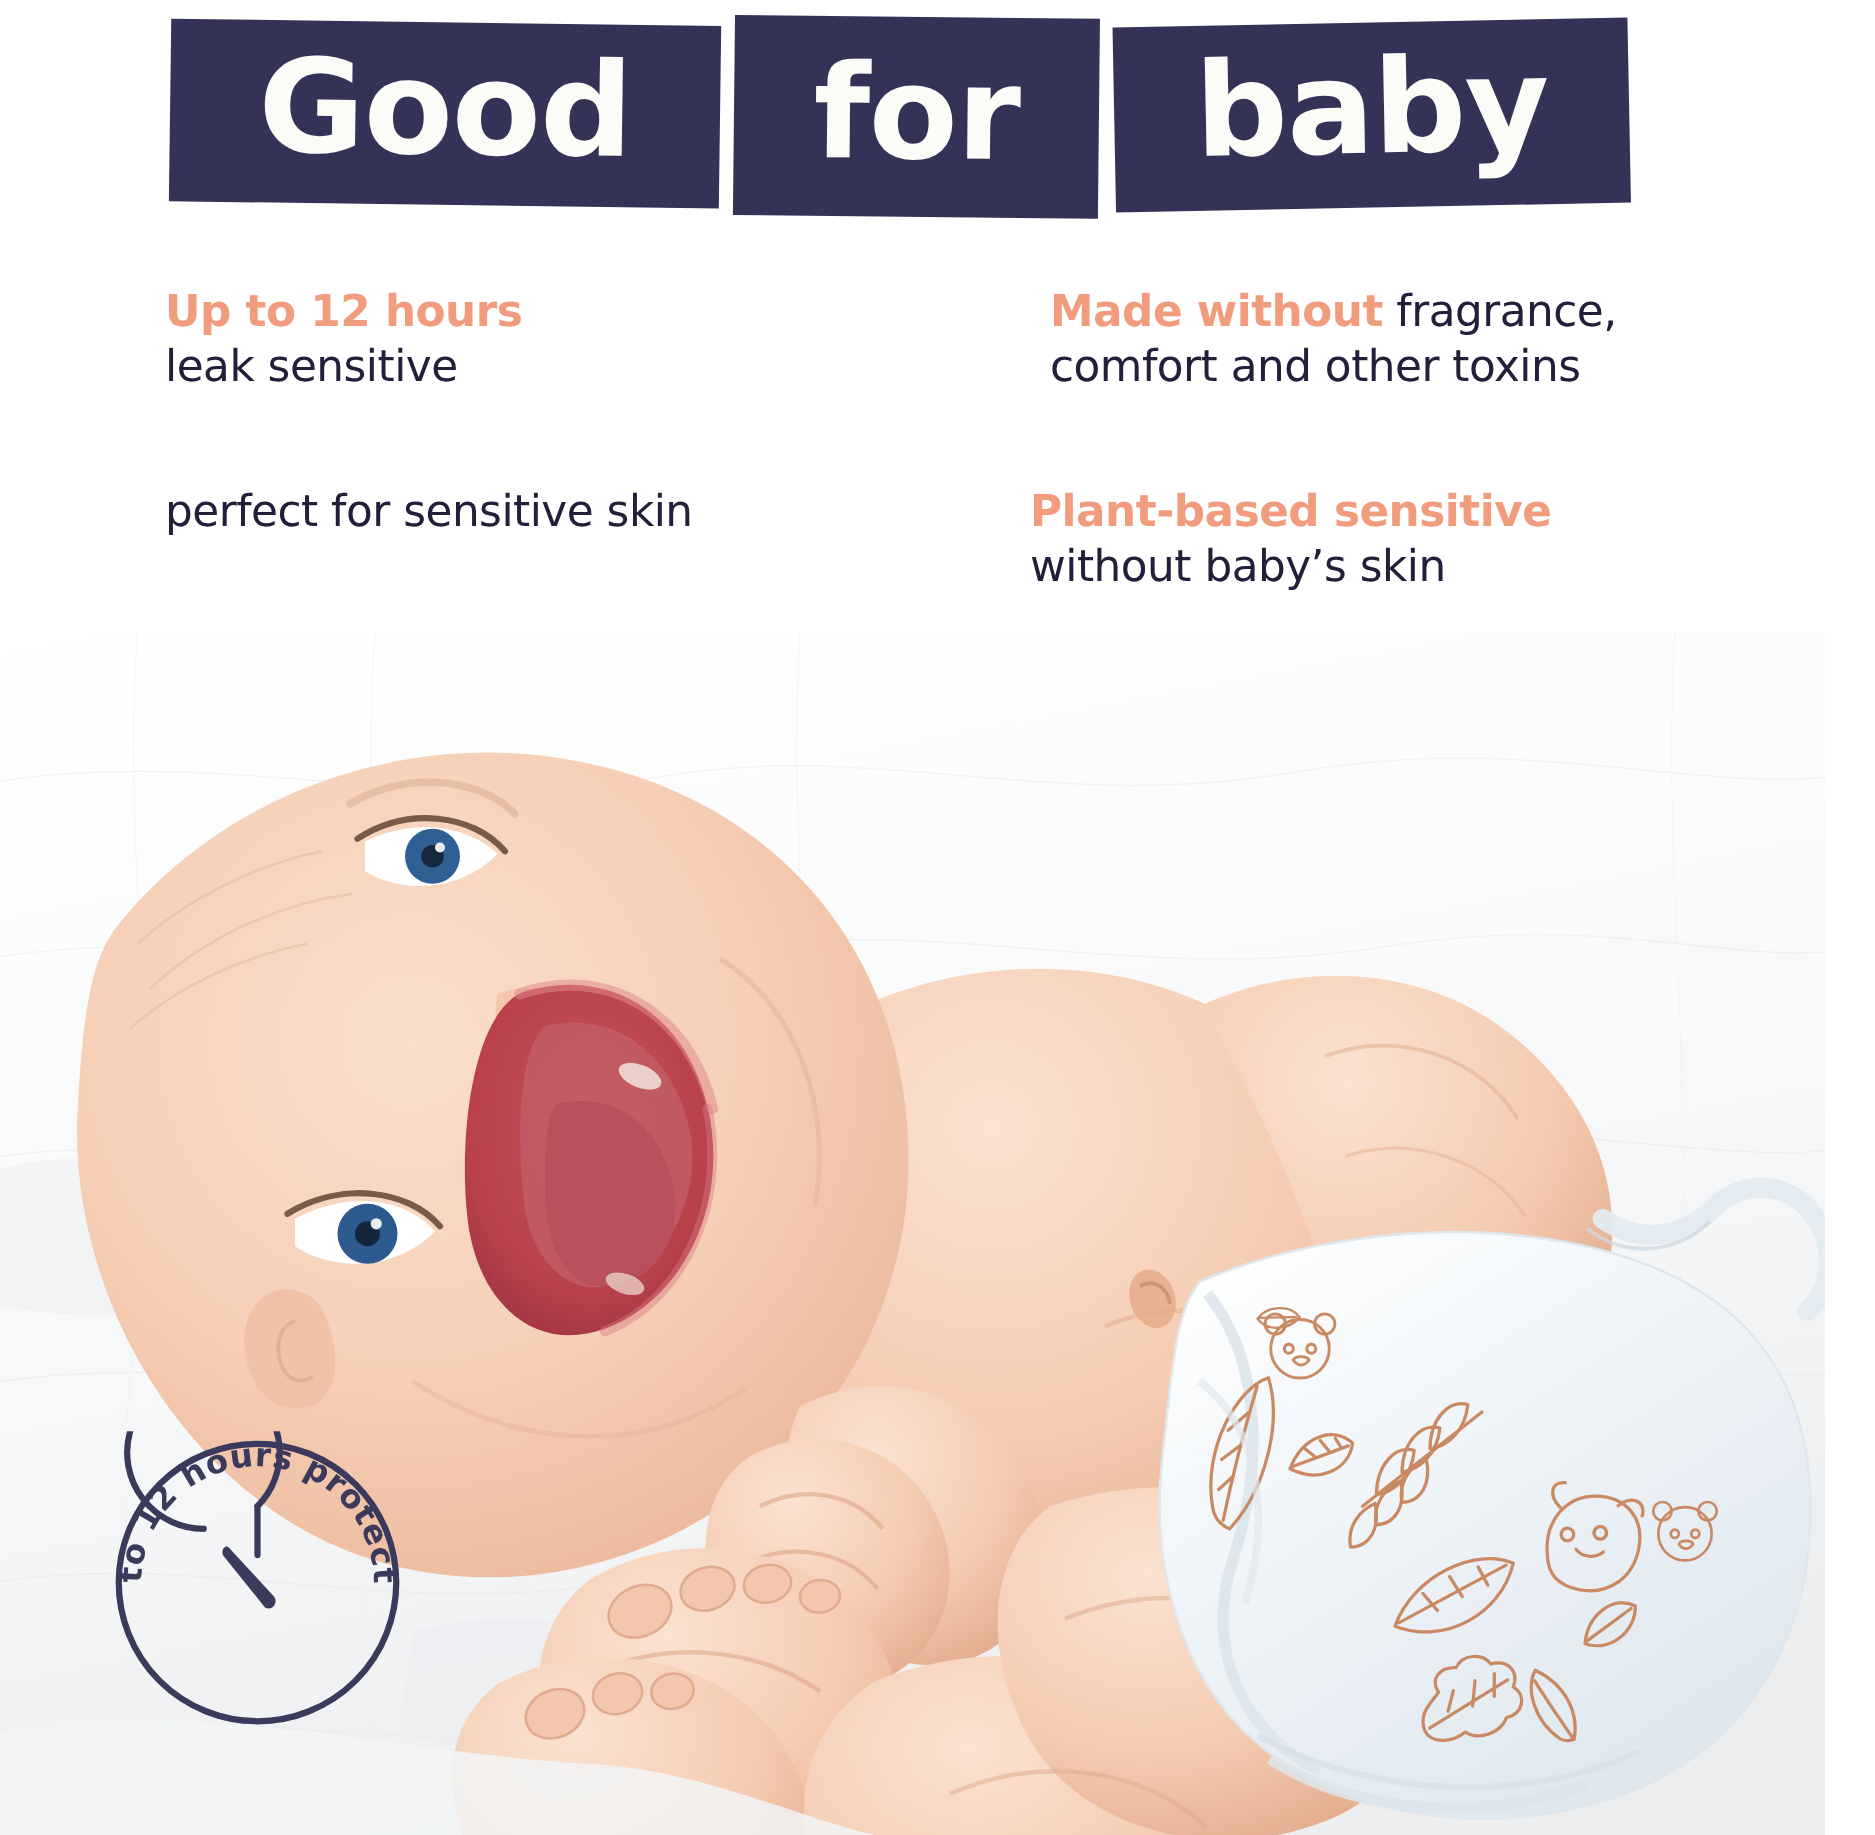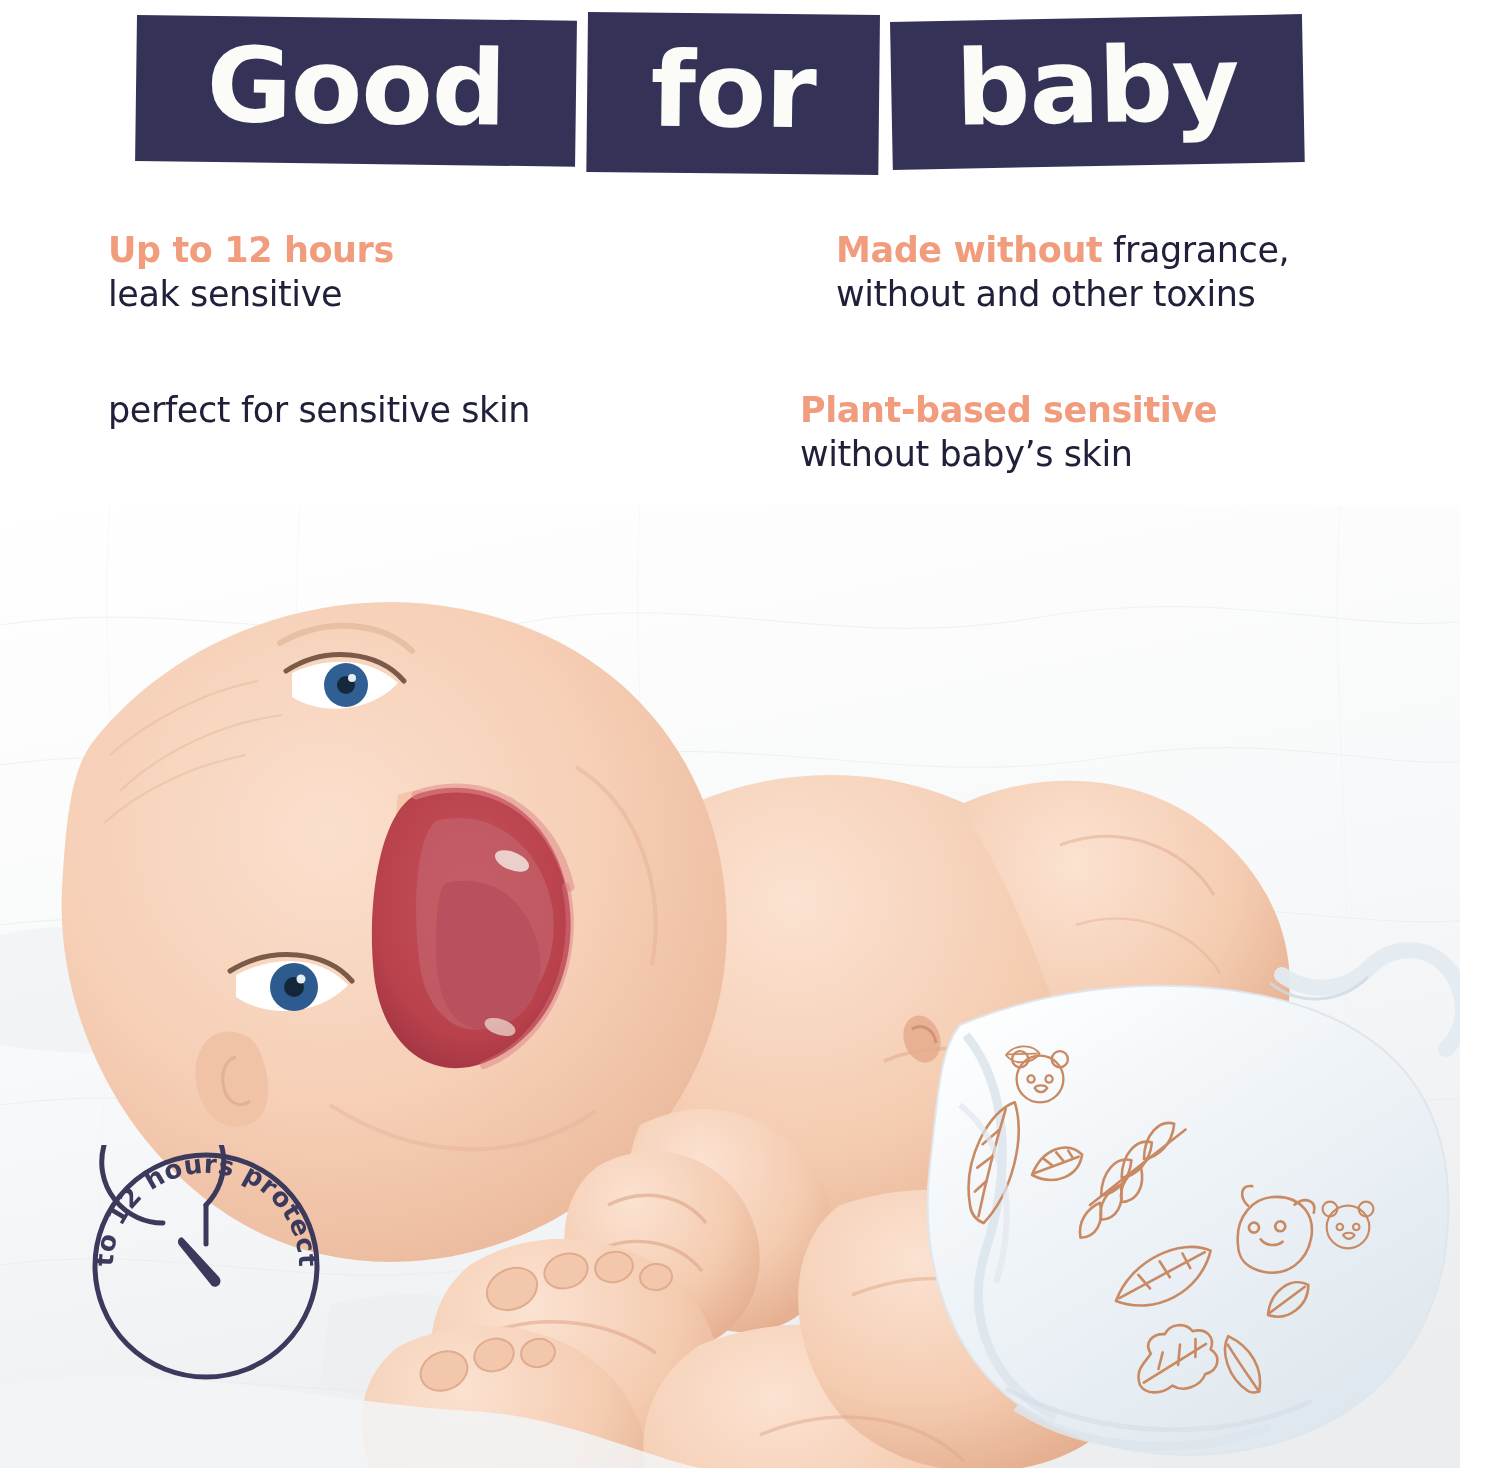--- a/index.html
+++ b/index.html
@@ -65,34 +65,35 @@
   
   #features {
     position: absolute;
     left: 0; top: 214px;
     width: 1500px;
     height: 290px;
   }
   .feat {
     position: absolute;
     width: 620px;
+    margin-left: 24px;
   }
   .feat-line {
     font-family: "DejaVu Sans", sans-serif;
     font-size: 35px;
     line-height: 1.26;
     color: #20203a;
     letter-spacing: -0.4px;
   }
   .feat-strong {
     font-weight: bold;
     color: #f09c7d;
   }
   #feat-1 { left: 108px; top: 14px; }
-  #feat-2 { left: 836px; top: 14px; width: 600px; }
+  #feat-2 { left: 816px; top: 14px; width: 600px; }
   #feat-3 { left: 108px; top: 174px; }
   #feat-4 { left: 800px; top: 174px; width: 600px; }
 
   
   #photo {
     position: absolute;
     left: 0; top: 505px;
     width: 1500px;
     height: 963px;
     overflow: hidden;
@@ -131,21 +132,21 @@
       <div class="feat-line">
         <span class="feat-strong">Up to 12 hours</span><span></span>
       </div>
       <div class="feat-line">leak sensitive</div>
     </div>
 
     <div class="feat" id="feat-2">
       <div class="feat-line">
         <span class="feat-strong">Made without</span><span> fragrance,</span>
       </div>
-      <div class="feat-line">without and other toxins</div>
+      <div class="feat-line">comfort and other toxins</div>
     </div>
 
     <div class="feat" id="feat-3">
       <div class="feat-line">perfect for sensitive skin</div>
     </div>
 
     <div class="feat" id="feat-4">
       <div class="feat-line">
         <span class="feat-strong">Plant-based sensitive</span><span></span>
       </div>

